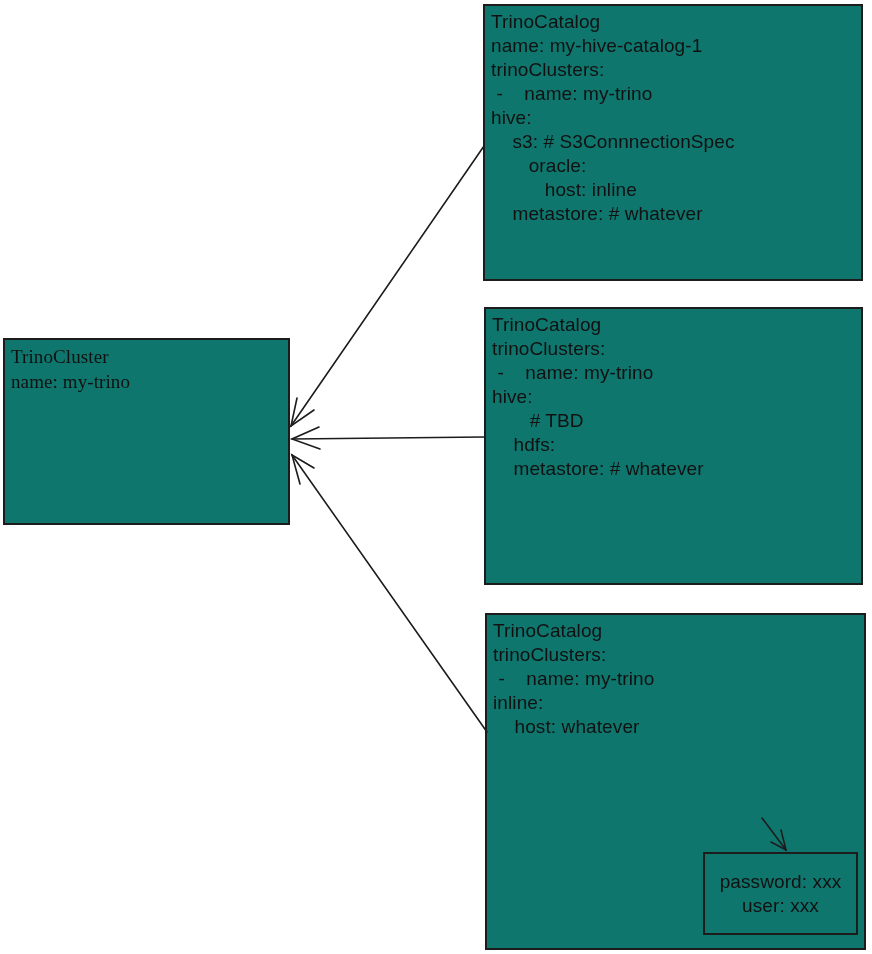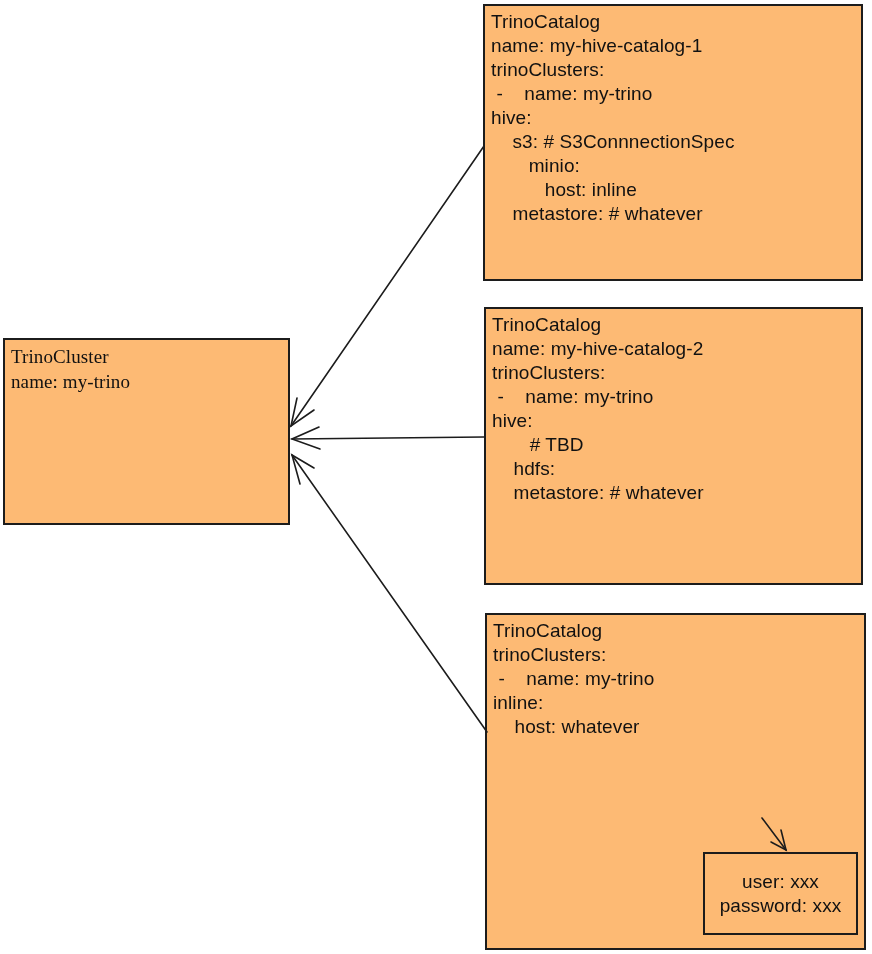--- a/index.html
+++ b/index.html
@@ -28,21 +28,21 @@
   .connectors line, .connectors path {
     stroke: #1c1c1c;
     stroke-width: 1.6;
     fill: none;
     stroke-linecap: round;
   }
   .node {
     position: absolute;
     box-sizing: border-box;
     border: 2px solid #1c1c1c;
-    background: #fdba74;
+    background: #0f766e;
     z-index: 2;
     padding: 4px 6px;
   }
   .yline {
     white-space: pre;
     font-size: 19px;
     line-height: 24px;
     letter-spacing: 0.1px;
   }
   .node.cluster .yline { line-height: 25px; }
@@ -85,42 +85,41 @@
     <div class="yline">name: my-trino</div>
   </div>
 
   <div class="node" style="left:483px; top:4px; width:380px; height:277px;">
     <div class="yline">TrinoCatalog</div>
     <div class="yline">name: my-hive-catalog-1</div>
     <div class="yline">trinoClusters:</div>
     <div class="yline"> -    name: my-trino</div>
     <div class="yline">hive:</div>
     <div class="yline">    s3: # S3ConnnectionSpec</div>
-    <div class="yline">       minio:</div>
+    <div class="yline">       oracle:</div>
     <div class="yline">          host: inline</div>
     <div class="yline">    metastore: # whatever</div>
   </div>
 
   <div class="node" style="left:484px; top:307px; width:379px; height:278px;">
     <div class="yline">TrinoCatalog</div>
-    <div class="yline">name: my-hive-catalog-2</div>
     <div class="yline">trinoClusters:</div>
     <div class="yline"> -    name: my-trino</div>
     <div class="yline">hive:</div>
     <div class="yline">       # TBD</div>
     <div class="yline">    hdfs:</div>
     <div class="yline">    metastore: # whatever</div>
   </div>
 
   <div class="node" style="left:485px; top:613px; width:381px; height:337px;">
     <div class="yline">TrinoCatalog</div>
     <div class="yline">trinoClusters:</div>
     <div class="yline"> -    name: my-trino</div>
     <div class="yline">inline:</div>
     <div class="yline">    host: whatever</div>
   </div>
 
   <div class="node secret" style="left:703px; top:852px; width:155px; height:83px;">
+    <div class="yline">password: xxx</div>
     <div class="yline">user: xxx</div>
-    <div class="yline">password: xxx</div>
   </div>
 
 </div>
 
 </body></html>

